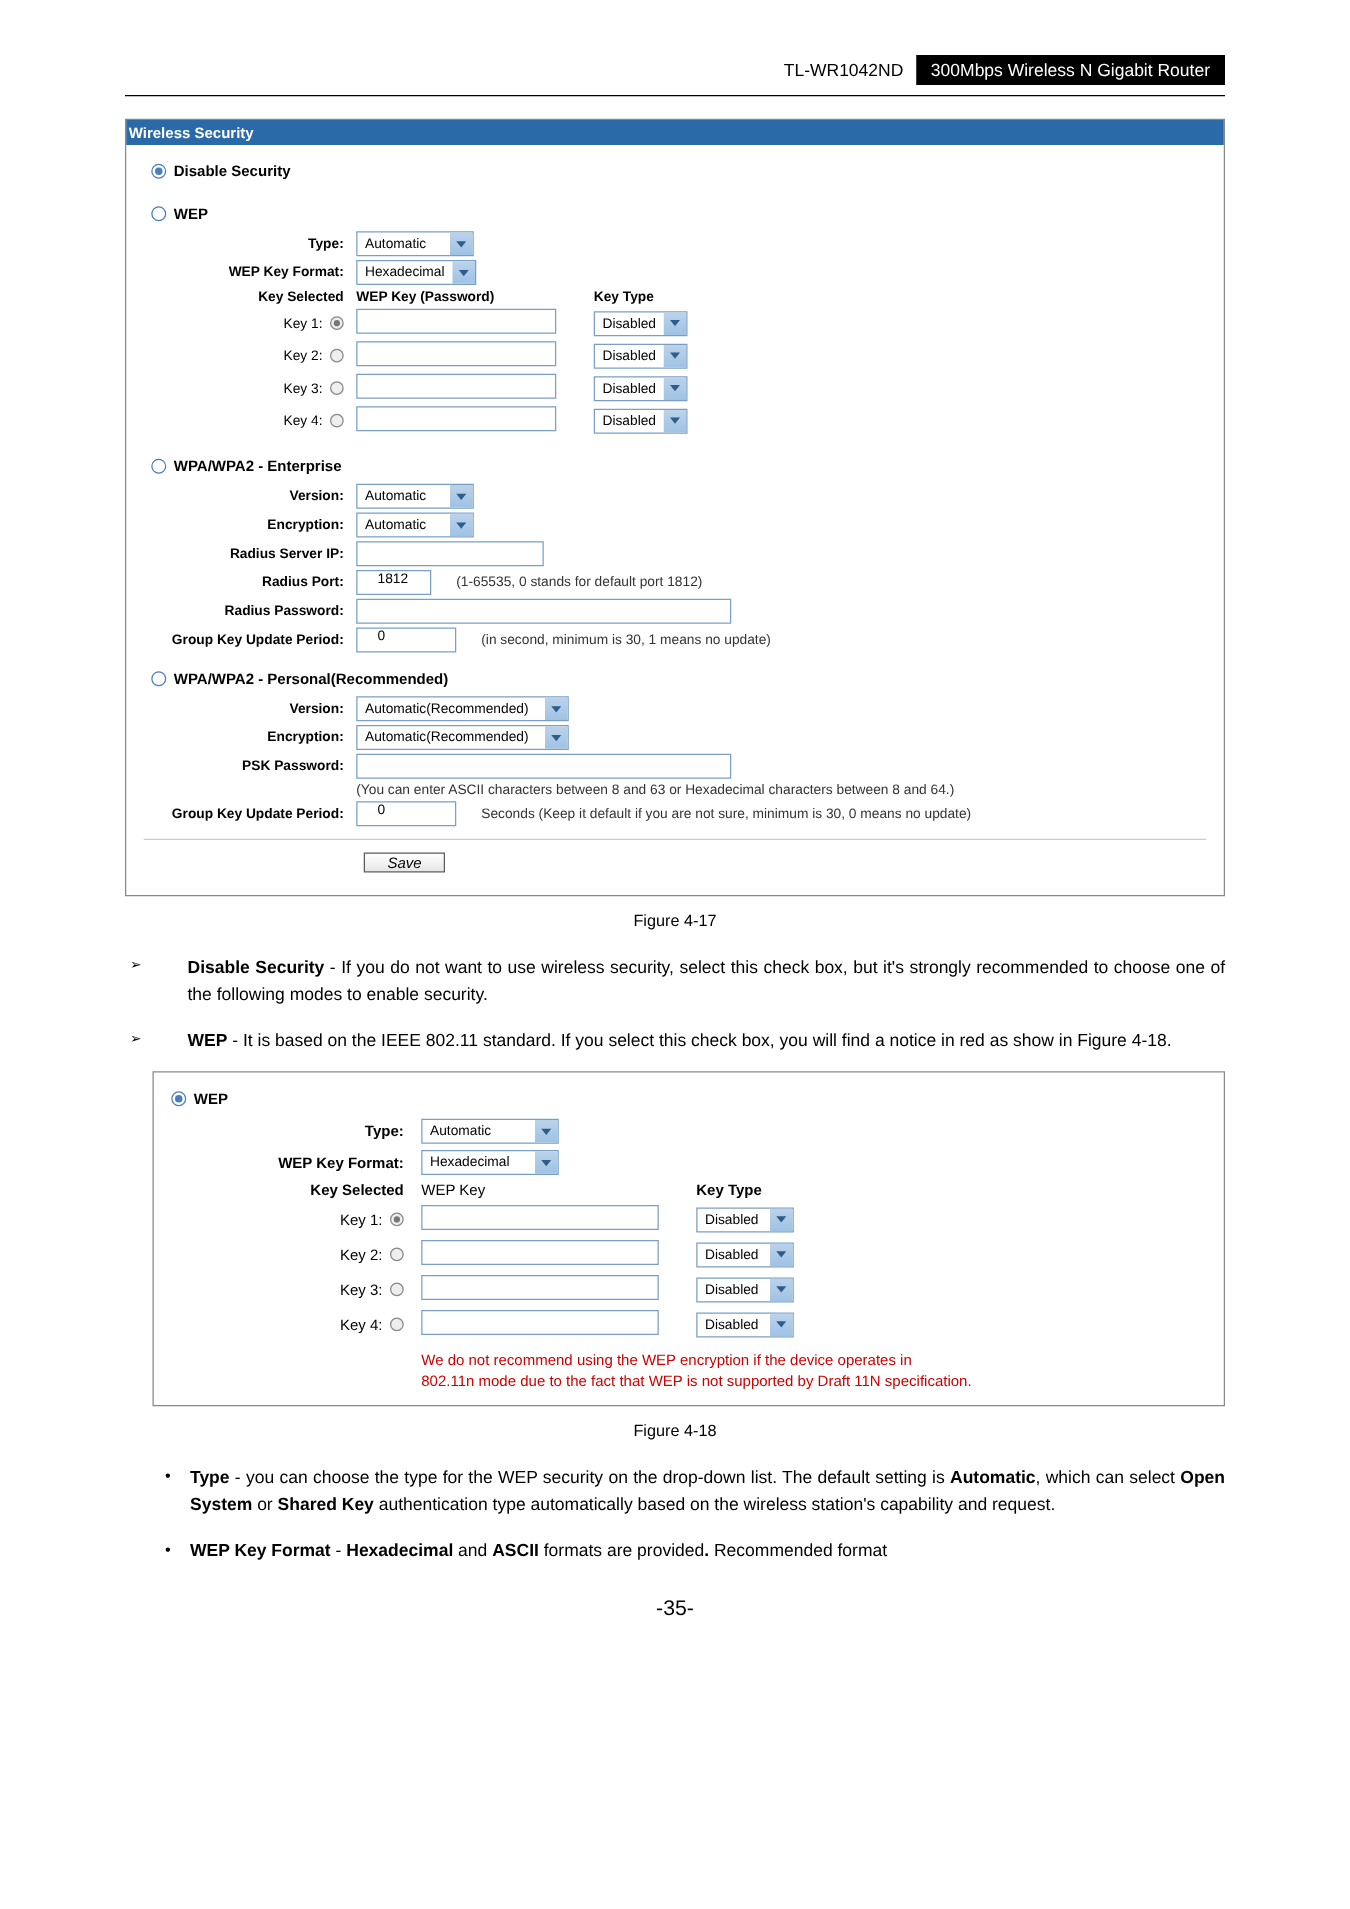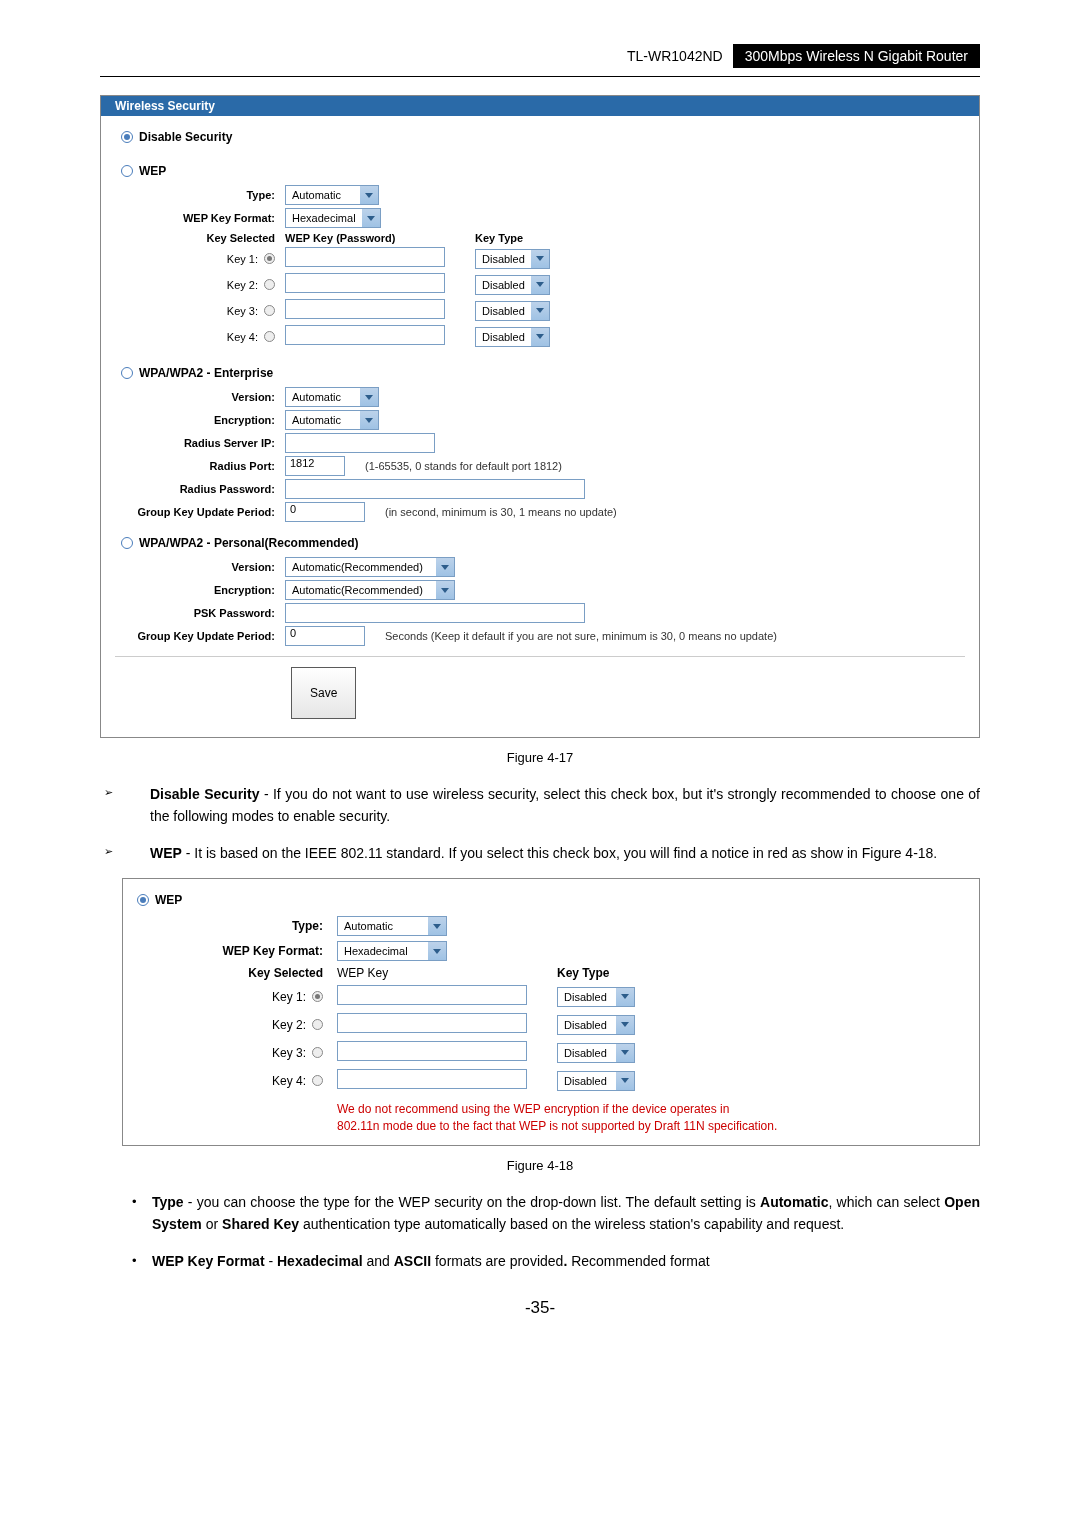--- a/index.html
+++ b/index.html
@@ -5,45 +5,45 @@
   * { box-sizing: border-box; margin: 0; padding: 0; }
   body { font-family: Arial, sans-serif; font-size: 13px; color: #000; background: #fff; }
   .page { width: 1080px; margin: 0 auto; padding: 44px 100px 40px; }
   .doc-header { display: flex; align-items: center; justify-content: flex-end; gap: 10px; margin-bottom: 8px; }
   .doc-header .model { font-size: 14px; color: #000; }
   .doc-header .product { background: #000; color: #fff; padding: 4px 12px; font-size: 14px; }
   .hr { border: none; border-top: 1.5px solid #000; margin-bottom: 18px; }
 
   
   .panel { border: 1px solid #888; margin: 0 0 0 0; background: #fff; font-size: 12px; }
-  .panel-title { background: #2a6aa8; color: #fff; font-weight: bold; padding: 3px 14px; }
+  .panel-title { background: #2a6aa8; color: #fff; font-weight: bold; padding: 3px 2px; }
   .section { padding: 8px 14px 8px 14px; }
   .opt-head { padding: 6px 0 4px 6px; font-weight: bold; font-size: 12px; display: flex; align-items: center; gap: 6px; }
   .radio { width: 12px; height: 12px; border: 1px solid #4a7dbb; border-radius: 50%; display: inline-flex; align-items: center; justify-content: center; background: #fff; }
   .radio.selected::after { content: ""; width: 6px; height: 6px; background: #4a7dbb; border-radius: 50%; display: block; }
   .form-row { display: flex; align-items: center; margin: 3px 0; }
   .form-label { width: 170px; text-align: right; padding-right: 10px; font-size: 11px; font-weight: bold; color: #000; }
   .select { display: inline-flex; align-items: center; border: 1px solid #7a9ec4; background: #fff; height: 20px; }
   .select-text { padding: 0 6px; min-width: 74px; font-size: 11px; }
   .select-btn { width: 18px; height: 18px; background: linear-gradient(#bcd2ea,#9fc2e4); display: flex; align-items: center; justify-content: center; }
   .select-btn::after { content: ""; border-left: 4px solid transparent; border-right: 4px solid transparent; border-top: 5px solid #2d5d8b; }
-  .text-input { border: 1px solid #7a9ec4; height: 20px; background: #fff; padding: 0 4px; font-size: 11px; }
+  .text-input { border: 1px solid #7a9ec4; height: 20px; background: #fff; padding: 0 16px; font-size: 11px; }
   .hint { font-size: 11px; color: #333; margin-left: 20px; }
   .wep-header { display: flex; margin: 4px 0 2px; }
   .wep-header .col1 { width: 170px; text-align: right; padding-right: 10px; font-weight: bold; font-size: 11px; }
   .wep-header .col2 { width: 190px; font-weight: bold; font-size: 11px; }
   .wep-header .col3 { font-weight: bold; font-size: 11px; }
   .wep-row { display: flex; align-items: center; margin: 3px 0; }
   .wep-row .col1 { width: 170px; text-align: right; padding-right: 10px; font-size: 11px; display:flex; justify-content:flex-end; align-items:center; gap:6px;}
   .wep-row .col2 { width: 190px; }
   .wep-row .col3 { }
   .key-radio { width: 11px; height: 11px; border: 1px solid #888; border-radius: 50%; display:inline-flex; align-items:center; justify-content:center; background:#eee;}
   .key-radio.sel::after { content:""; width:5px; height:5px; background:#777; border-radius:50%; display:block;}
   .save-wrap { border-top: 1px solid #ccc; padding: 10px 0 10px 176px; margin-top: 10px; }
-  .btn { display:inline-block; border:1px solid #5a5a5a; background:linear-gradient(#fff,#e6e6e6); padding:18px 18px; font-size:12px; }
+  .btn { display:inline-block; border:1px solid #5a5a5a; background:linear-gradient(#fff,#e6e6e6); padding:0 18px; font-size:12px;font-style:italic; }
 
   .caption { text-align: center; font-size: 13px; margin: 12px 0 18px; }
 
   .bullet-list { margin: 0 0 0 4px; }
   .bullet-item { display: flex; gap: 16px; margin-bottom: 14px; }
   .bullet-mark { width: 10px; color: #000; font-size: 11px; padding-top: 3px;}
   .bullet-body { flex: 1; text-align: justify; line-height: 1.6; font-size: 14px; margin-left: 20px; }
   .bullet-body b { font-weight: bold; }
 
   .panel2 { border: 1px solid #888; padding: 8px 14px 10px; margin: 10px 0 0 22px; font-size: 12px; }
@@ -205,20 +205,24 @@
         <span class="select">
             <span class="select-text" style="min-width:150px;">Automatic(Recommended)</span>
             <span class="select-btn"></span>
           </span>
       </div>
       <div class="form-row">
         <span class="form-label">PSK Password:</span>
         <span class="text-input" style="width:300px;display:inline-block;"></span>
       </div>
       <div class="form-row">
+        <span class="form-label"></span>
+        <span class="hint" style="margin-left:0;">(You can enter ASCII characters between 8 and 63 or Hexadecimal characters between 8 and 64.)</span>
+      </div>
+      <div class="form-row">
         <span class="form-label">Group Key Update Period:</span>
         <span class="text-input" style="width:80px;display:inline-block;">0</span>
         <span class="hint">Seconds (Keep it default if you are not sure, minimum is 30, 0 means no update)</span>
       </div>
 
       <div class="save-wrap">
         <span class="btn">Save</span>
       </div>
     </div>
   </div>

